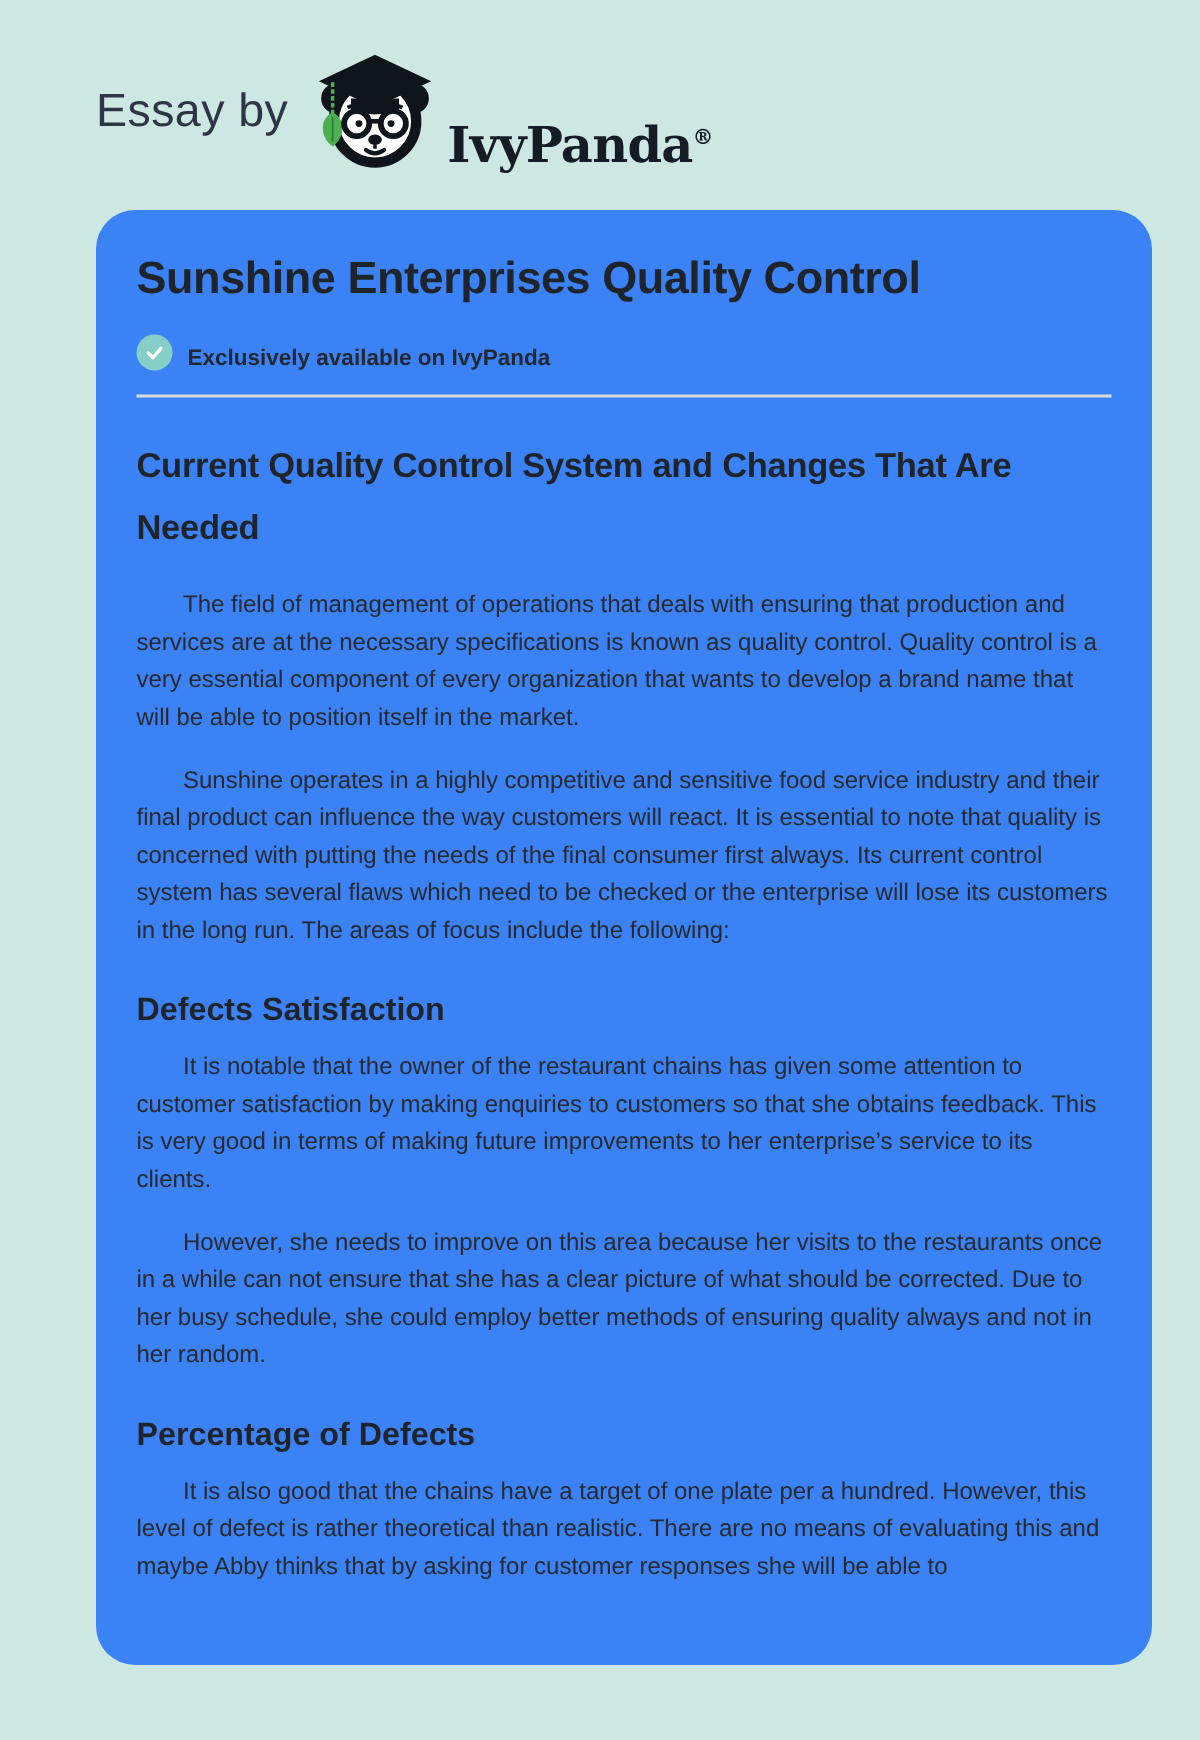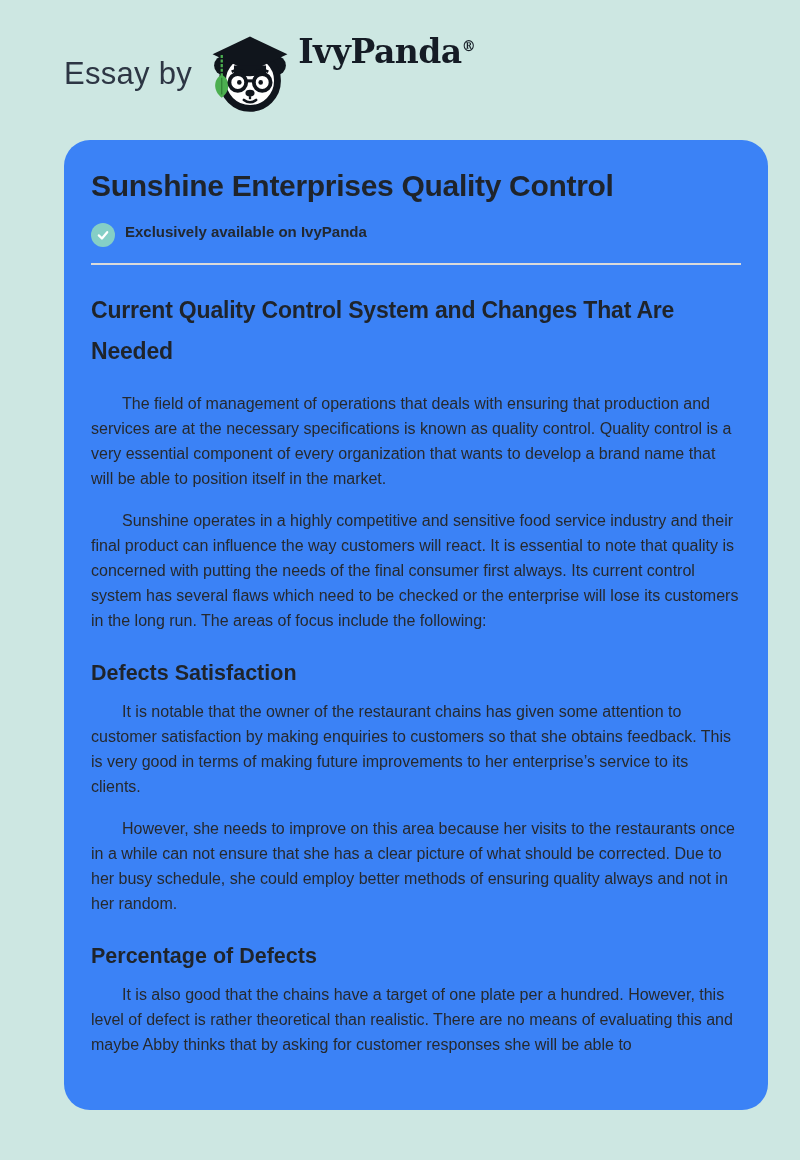--- a/index.html
+++ b/index.html
@@ -25,21 +25,21 @@
     height: 84px;
     box-sizing: content-box;
   }
   .essay-by {
     font-size: 31px;
     color: #2d3644;
     letter-spacing: 0.3px;
   }
   .logo {
     display: flex;
-    align-items: flex-start;
+    align-items: flex-end;
     margin-left: 16px;
   }
   .logo-svg {
     width: 84px;
     height: 84px;
     display: block;
   }
   .brand {
     font-family: "DejaVu Serif", serif;
     font-weight: bold;
@@ -68,21 +68,21 @@
   h1.essay-title {
     font-size: 30px;
     line-height: 35px;
     color: #1f242b;
     margin: 0 0 20px;
     letter-spacing: -0.3px;
     font-weight: bold;
   }
   .badge-row {
     display: flex;
-    align-items: flex-start;
+    align-items: flex-end;
     gap: 10px;
     margin-bottom: 16px;
   }
   .check-circle {
     width: 24px;
     height: 24px;
     border-radius: 50%;
     background: #85cfc6;
     display: flex;
     align-items: center;

